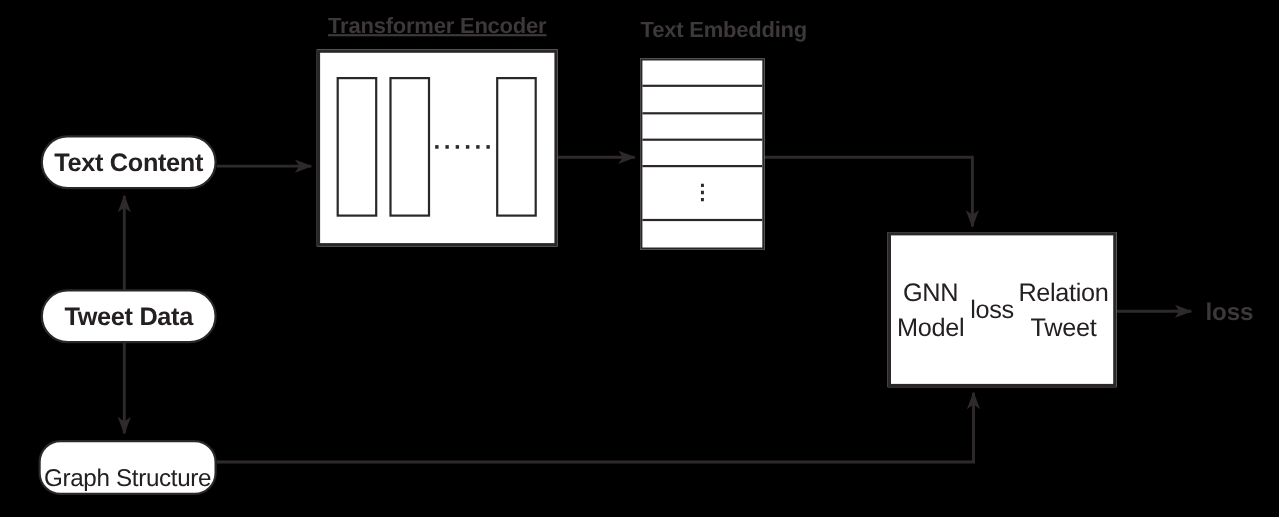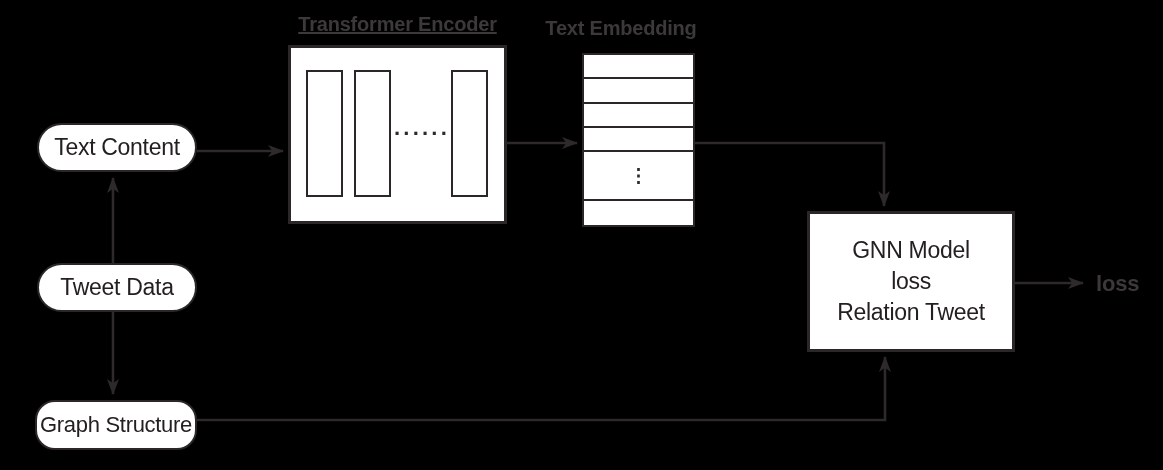--- a/index.html
+++ b/index.html
@@ -25,33 +25,33 @@
 
   .node{
     position:absolute;z-index:2;
     background:var(--box-fill);
     border:2.5px solid var(--box-border);
     display:flex;align-items:center;justify-content:center;
     color:var(--box-text);
     font-size:23px;letter-spacing:-0.3px;
     white-space:nowrap;
   }
-  .pill{border-radius:24.5px;}
+  .pill{border-radius:24.5px;font-weight:bold;}
 
   .outer-label{
     position:absolute;z-index:2;
     color:var(--outer-label);
     font-weight:bold;font-size:20px;letter-spacing:-0.2px;
     text-align:center;white-space:nowrap;
   }
 
   
   .text-content{left:37px;top:123px;width:160px;height:49px;}
   .tweet-data{left:37px;top:263px;width:160px;height:49px;}
-  .graph-structure{left:35px;top:400px;width:162px;height:50px;border-radius:20px;font-size:22px;}
+  .graph-structure{left:35px;top:400px;width:162px;height:50px;border-radius:20px;font-size:22px;align-items:flex-end;}
 
   
   .transformer-label{left:288px;top:13px;width:219px;text-decoration:underline;}
   .transformer-box{
     position:absolute;z-index:2;left:288px;top:45px;width:219px;height:179px;
     background:var(--box-fill);border:3px solid var(--box-border);
   }
   .t-rect{
     position:absolute;top:22px;width:37px;height:127px;
     background:var(--box-fill);border:2.5px solid var(--box-border);
@@ -60,40 +60,40 @@
   .t-rect.r2{left:63px;}
   .t-rect.r3{left:160px;}
   .t-dots{
     position:absolute;left:100px;top:22px;width:60px;height:127px;
     display:flex;align-items:center;justify-content:center;
     color:var(--line);font-weight:bold;font-size:22px;letter-spacing:2px;
     text-indent:2px;
   }
 
   
-  .embedding-label{left:536px;top:17px;width:170px;}
+  .embedding-label{left:573px;top:17px;width:170px;}
   .stack{
     position:absolute;z-index:2;left:582px;top:53px;width:113px;height:174px;
     background:var(--box-fill);border:2.5px solid var(--box-border);
     display:flex;flex-direction:column;
   }
   .stack .row{border-bottom:2.5px solid var(--box-border);}
   .row.h1{height:24.5px;}
   .row.h2{height:24.5px;}
   .row.h3{height:24.5px;}
   .row.h4{height:24.5px;}
   .row.tall{height:49px;display:flex;align-items:center;justify-content:center;
     color:var(--line);font-weight:bold;font-size:19px;line-height:1;}
   .row.last{height:24.5px;border-bottom:none;}
 
   
   .gnn-box{
     position:absolute;z-index:2;left:807px;top:211px;width:208px;height:141px;
     background:var(--box-fill);border:3px solid var(--box-border);
-    display:flex;flex-direction:column;align-items:center;justify-content:center;
+    display:flex;flex-direction:row;align-items:center;justify-content:center;
     color:var(--box-text);font-size:23px;letter-spacing:-0.3px;
   }
   .gnn-box span{display:block;line-height:31px;text-align:center;}
 
   .loss-label{left:1096px;top:271px;font-size:22px;text-align:left;}
 </style>
 </head>
 <body>
 
 <div class="canvas">

